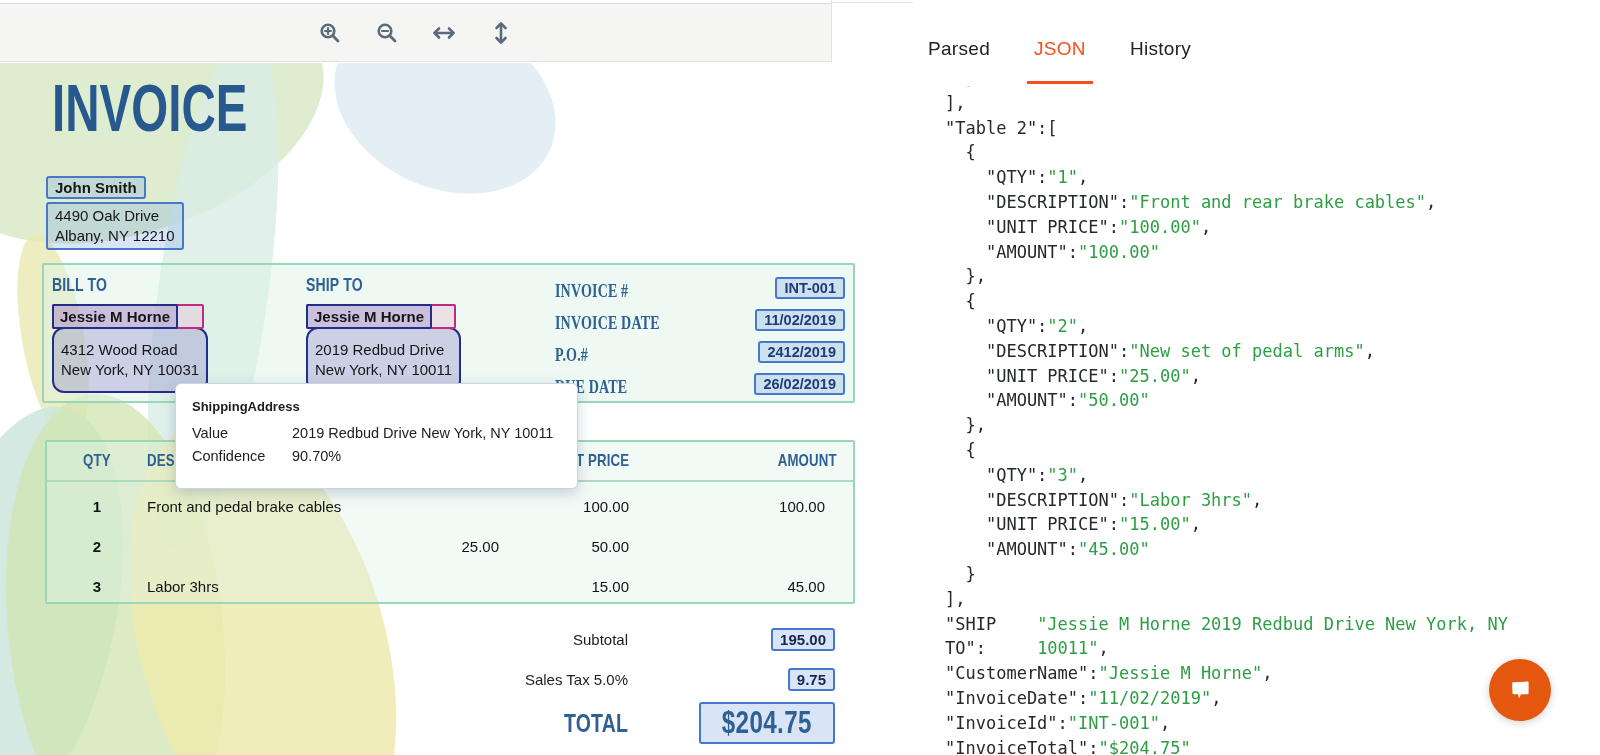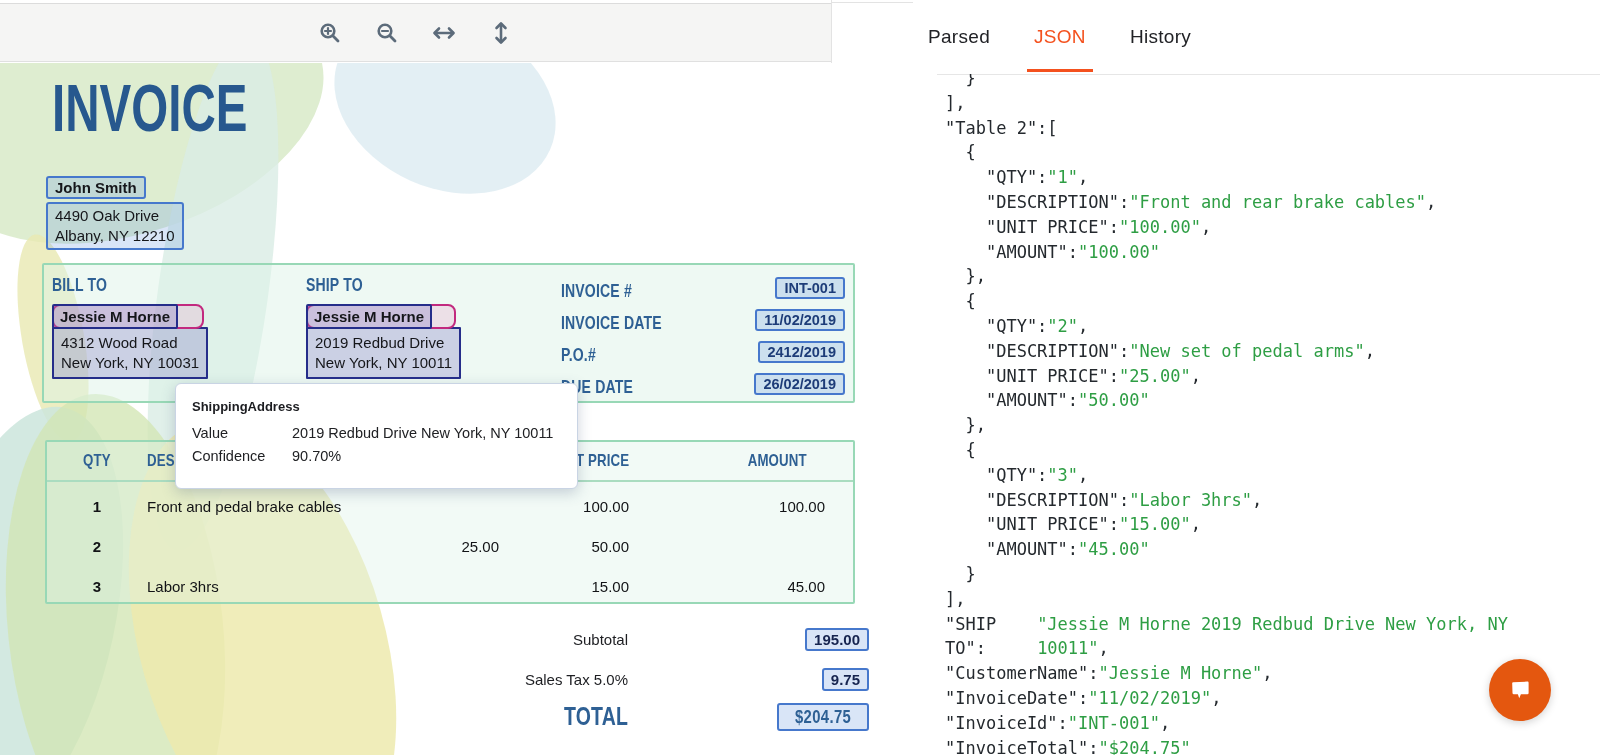--- a/index.html
+++ b/index.html
@@ -41,65 +41,65 @@
     border-radius:3px; }
   .from-name { left:46px; top:113px; font-size:15px; font-weight:700; padding:1px 7px; }
   .from-addr { left:46px; top:139px; font-size:15px; padding:2px 7px; }
   .from-addr div, .navy-addr div { line-height:20px; }
 
   .info-section { left:42px; top:200px; width:813px; height:140px;
     background:rgba(222,243,232,.5); border:2px solid #98d8b6; border-radius:2px; }
   .party { position:absolute; top:10px; }
   .party-label { font-size:18px; height:22px; }
   .pink-wrap { position:relative; width:152px; height:25px; border:2px solid #c22a7f;
-    background:rgba(233,160,200,.28); margin-top:7px; border-radius:8px; }
+    background:rgba(233,160,200,.28); margin-top:7px; border-radius:2px; }
   .navy-name { position:absolute; left:-2px; top:-2px; height:25px; line-height:21px;
     border:2px solid #252d8a; background:rgba(130,120,195,.32); border-radius:2px;
     font-size:15px; font-weight:700; padding:0 6px; white-space:nowrap; }
-  .navy-addr { border:2px solid #252d8a; background:rgba(130,120,195,.32); border-radius:1px;
-    width:fit-content; font-size:15px; padding:4px 7px; margin-top:-2px; }
+  .navy-addr { border:2px solid #252d8a; background:rgba(130,120,195,.32); border-radius:12px;
+    width:fit-content; font-size:15px; padding:11px 7px; margin-top:-2px; }
   .meta { position:absolute; left:505px; top:12px; width:296px; }
   .meta-row { position:absolute; left:0; width:100%; height:24px; }
-  .meta-label { position:absolute; left:12px; top:1px; font-size:18px; }
+  .meta-label { position:absolute; left:6px; top:1px; font-size:18px;font-family:Liberation Serif, serif; }
   .meta-val { position:absolute; right:0; top:-3px; font-size:14.5px; font-weight:700;
     color:#1d3c78; padding:1px 7px; white-space:nowrap; }
 
   .items-table { left:45px; top:377px; width:810px; height:164px;
     background:rgba(222,243,232,.4); border:2px solid #98d8b6; border-radius:2px; }
   .t-grid { display:grid; grid-template-columns:100px 352px 130px 224px; align-items:center; }
   .t-head { height:40px; border-bottom:2px solid #aadcc0; }
   .t-head > div { font-size:17px; }
   .th-qty { text-align:center; }
   .th-right { text-align:right; }
   .t-row { height:40px; font-size:15px; color:#121316; }
   .td-qty { text-align:center; font-weight:700; }
   .td-right { text-align:right; }
 
   .totals { left:405px; top:565px; width:430px; }
   .t-line { position:absolute; right:0; width:430px; display:grid;
-    grid-template-columns:223px 207px; align-items:center;gap:34px; }
+    grid-template-columns:223px 207px; align-items:center; }
   .t-line .lab { text-align:right; font-size:15px; color:#1d1e22; }
   .t-line .val-wrap { justify-self:end; }
   .tot-line .lab-big { text-align:right; font-size:25px; }
   .val-sm { font-size:15px; font-weight:700; color:#16244f; padding:1px 7px; }
-  .val-big { font-size:19px; font-weight:700; color:#1d3c78; padding:1px 8px;
+  .val-big { font-size:31px; font-weight:700; color:#1d3c78; padding:1px 8px;
     border-width:2.5px; }
   .val-big .cond-c { letter-spacing:.5px; }
 
   .tooltip { position:absolute; left:175px; top:320px; width:403px; height:106px; background:#fff;
     border:1px solid #c9d4e4; border-radius:6px; box-shadow:0 4px 14px rgba(60,80,120,.25);
     padding:15px 16px 0 16px; z-index:40; }
   .tooltip-title { font-size:13px; font-weight:700; color:#1b1c20; margin-bottom:11px; }
   .tooltip-row { display:grid; grid-template-columns:100px 1fr; font-size:14.5px;
     color:#202124; margin-bottom:7px; }
   .tooltip-row .tt-val { font-weight:500; }
 
   
   .side-panel { position:absolute; left:913px; top:0; width:687px; height:755px; background:#fff; }
-  .tabs { position:absolute; left:0; top:0; height:74px; width:100%;
+  .tabs { position:absolute; left:0; top:12px; height:74px; width:100%;
     display:flex; align-items:center; padding-left:15px; gap:44px; background:#fff; z-index:3; }
   .tab { position:relative; font-size:19px; color:#212226; letter-spacing:.3px; cursor:pointer; }
   .tab.active { color:#f4511e; font-weight:500; }
   .tab.active::after { content:""; position:absolute; left:-7px; right:-7px; bottom:-24px;
     height:3px; background:#f4511e; }
   .tabs-divider { position:absolute; left:24px; right:0; top:74px; height:1px; background:#e6e6e6; }
   .json-code { position:absolute; left:32px; top:66px; right:10px; bottom:0;
     font-family:"DejaVu Sans Mono", monospace; font-size:17px; line-height:24.8px;
     white-space:pre; color:#24292e; overflow:hidden; cursor:text; }
   .jv { color:#2e9e44; }
@@ -208,21 +208,21 @@
             <span class="meta-val hl-box">26/02/2019</span>
           </div>
         </div>
       </div>
 
       <div class="layer items-table">
         <div class="t-grid t-head">
           <div class="th-qty"><span class="cond cond-c">QTY</span></div>
           <div><span class="cond">DESCRIPTION</span></div>
           <div class="th-right"><span class="cond cond-r">UNIT PRICE</span></div>
-          <div class="th-right" style="padding-right:46px"><span class="cond cond-r">AMOUNT</span></div>
+          <div class="th-right" style="padding-right:16px"><span class="cond cond-r">AMOUNT</span></div>
         </div>
         <div style="padding-top:4px">
           <div class="t-grid t-row">
             <div class="td-qty">1</div>
             <div>Front and pedal brake cables</div>
             <div class="td-right">100.00</div>
             <div class="td-right" style="padding-right:28px">100.00</div>
           </div>
           <div class="t-grid t-row">
             <div class="td-qty">2</div>

